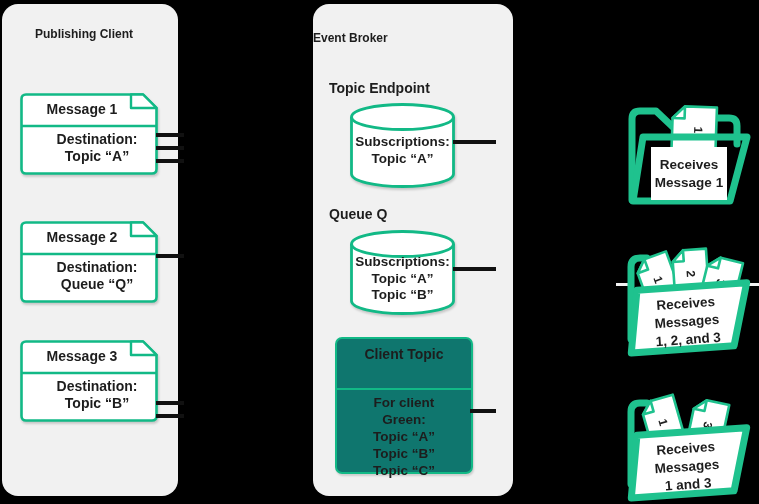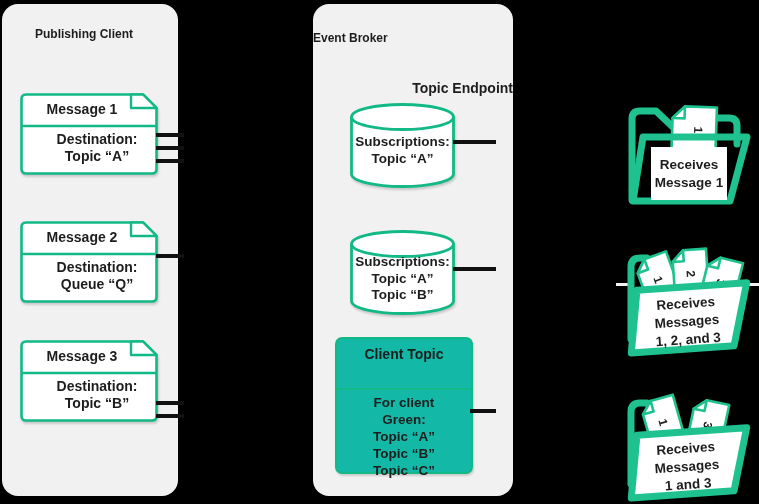--- a/index.html
+++ b/index.html
@@ -1,39 +1,39 @@
 <!DOCTYPE html>
 <html><head>
 <meta charset="utf-8">
 <style>
   html,body{margin:0;padding:0;background:#000;}
   .canvas{position:relative;width:759px;height:504px;background:#000;overflow:hidden;
           font-family:"Liberation Sans",sans-serif;font-weight:700;color:#1d1d1d;}
   .panel{position:absolute;background:#f1f1f1;border-radius:16px;}
   .panel-title{position:absolute;top:20px;left:0;right:0;
                font-size:12px;line-height:21px;white-space:pre-line;}
-  .sec-label{position:absolute;left:16px;right:0;text-align:right;font-size:14px;}
+  .sec-label{position:absolute;left:16px;right:0;text-align:left;font-size:14px;}
 
   
   .card{position:absolute;width:138px;height:82px;filter:drop-shadow(1px 2px 1px rgba(0,0,0,.18));}
   .card svg{position:absolute;left:0;top:0;}
   .card-outline{fill:#fff;stroke:#12b986;stroke-width:2.6;stroke-linejoin:round;}
   .card-fold{fill:#fff;stroke:#12b986;stroke-width:2.4;stroke-linejoin:round;}
   .card-div{stroke:#12b986;stroke-width:2.6;}
   .card-head{position:absolute;top:8px;left:0;right:14px;text-align:center;font-size:14px;}
   .card-body{position:absolute;top:38px;left:0;right:0;text-align:center;font-size:14px;line-height:17px;margin-left:16px;}
 
   
   .cyl{position:absolute;width:105px;height:86px;filter:drop-shadow(1px 2px 1px rgba(0,0,0,.18));}
   .cyl svg{position:absolute;left:0;top:0;}
   .cyl-shape{fill:#fff;stroke:#12b986;stroke-width:2.8;}
   .cyl-text{position:absolute;left:0;right:0;text-align:center;font-size:13.5px;}
 
   
-  .cts{position:absolute;left:22px;top:333px;width:138px;height:137px;background:#14b8a6;
+  .cts{position:absolute;left:22px;top:333px;width:138px;height:137px;background:#0f766e;
        border:2.6px solid #12b986;border-radius:7px;box-sizing:border-box;
        box-shadow:1px 2px 2px rgba(0,0,0,.15);}
   .cts-head{height:43px;border-bottom:2.6px solid #12b986;text-align:center;
             font-size:14px;line-height:19px;padding-top:6px;}
   .cts-body{text-align:center;font-size:13.5px;line-height:17px;padding-top:4px;}
 
   
   .conn{position:absolute;height:4px;background:#111;}
   .conn-w{position:absolute;height:3px;background:#f2f2f2;}
 
@@ -103,20 +103,21 @@
       <svg width="105" height="86" viewBox="0 0 105 86">
         <path class="cyl-shape" d="M1.5 14 V71 A51 12.5 0 0 0 103.5 71 V14"></path>
         <ellipse class="cyl-shape" cx="52.5" cy="14" rx="51" ry="12.5"></ellipse>
       </svg>
       <div class="cyl-text" style="top:30px;line-height:17px">
         <div>Subscriptions:</div>
         <div>Topic “A”</div>
       </div>
     </div>
 
+    <div class="sec-label" style="top:202px">Queue Q</div>
 
     <div class="cyl" style="left:37px;top:226px">
       <svg width="105" height="86" viewBox="0 0 105 86">
         <path class="cyl-shape" d="M1.5 14 V71 A51 12.5 0 0 0 103.5 71 V14"></path>
         <ellipse class="cyl-shape" cx="52.5" cy="14" rx="51" ry="12.5"></ellipse>
       </svg>
       <div class="cyl-text" style="top:24px;line-height:16.5px">
         <div>Subscriptions:</div>
         <div>Topic “A”</div>
         <div>Topic “B”</div>

